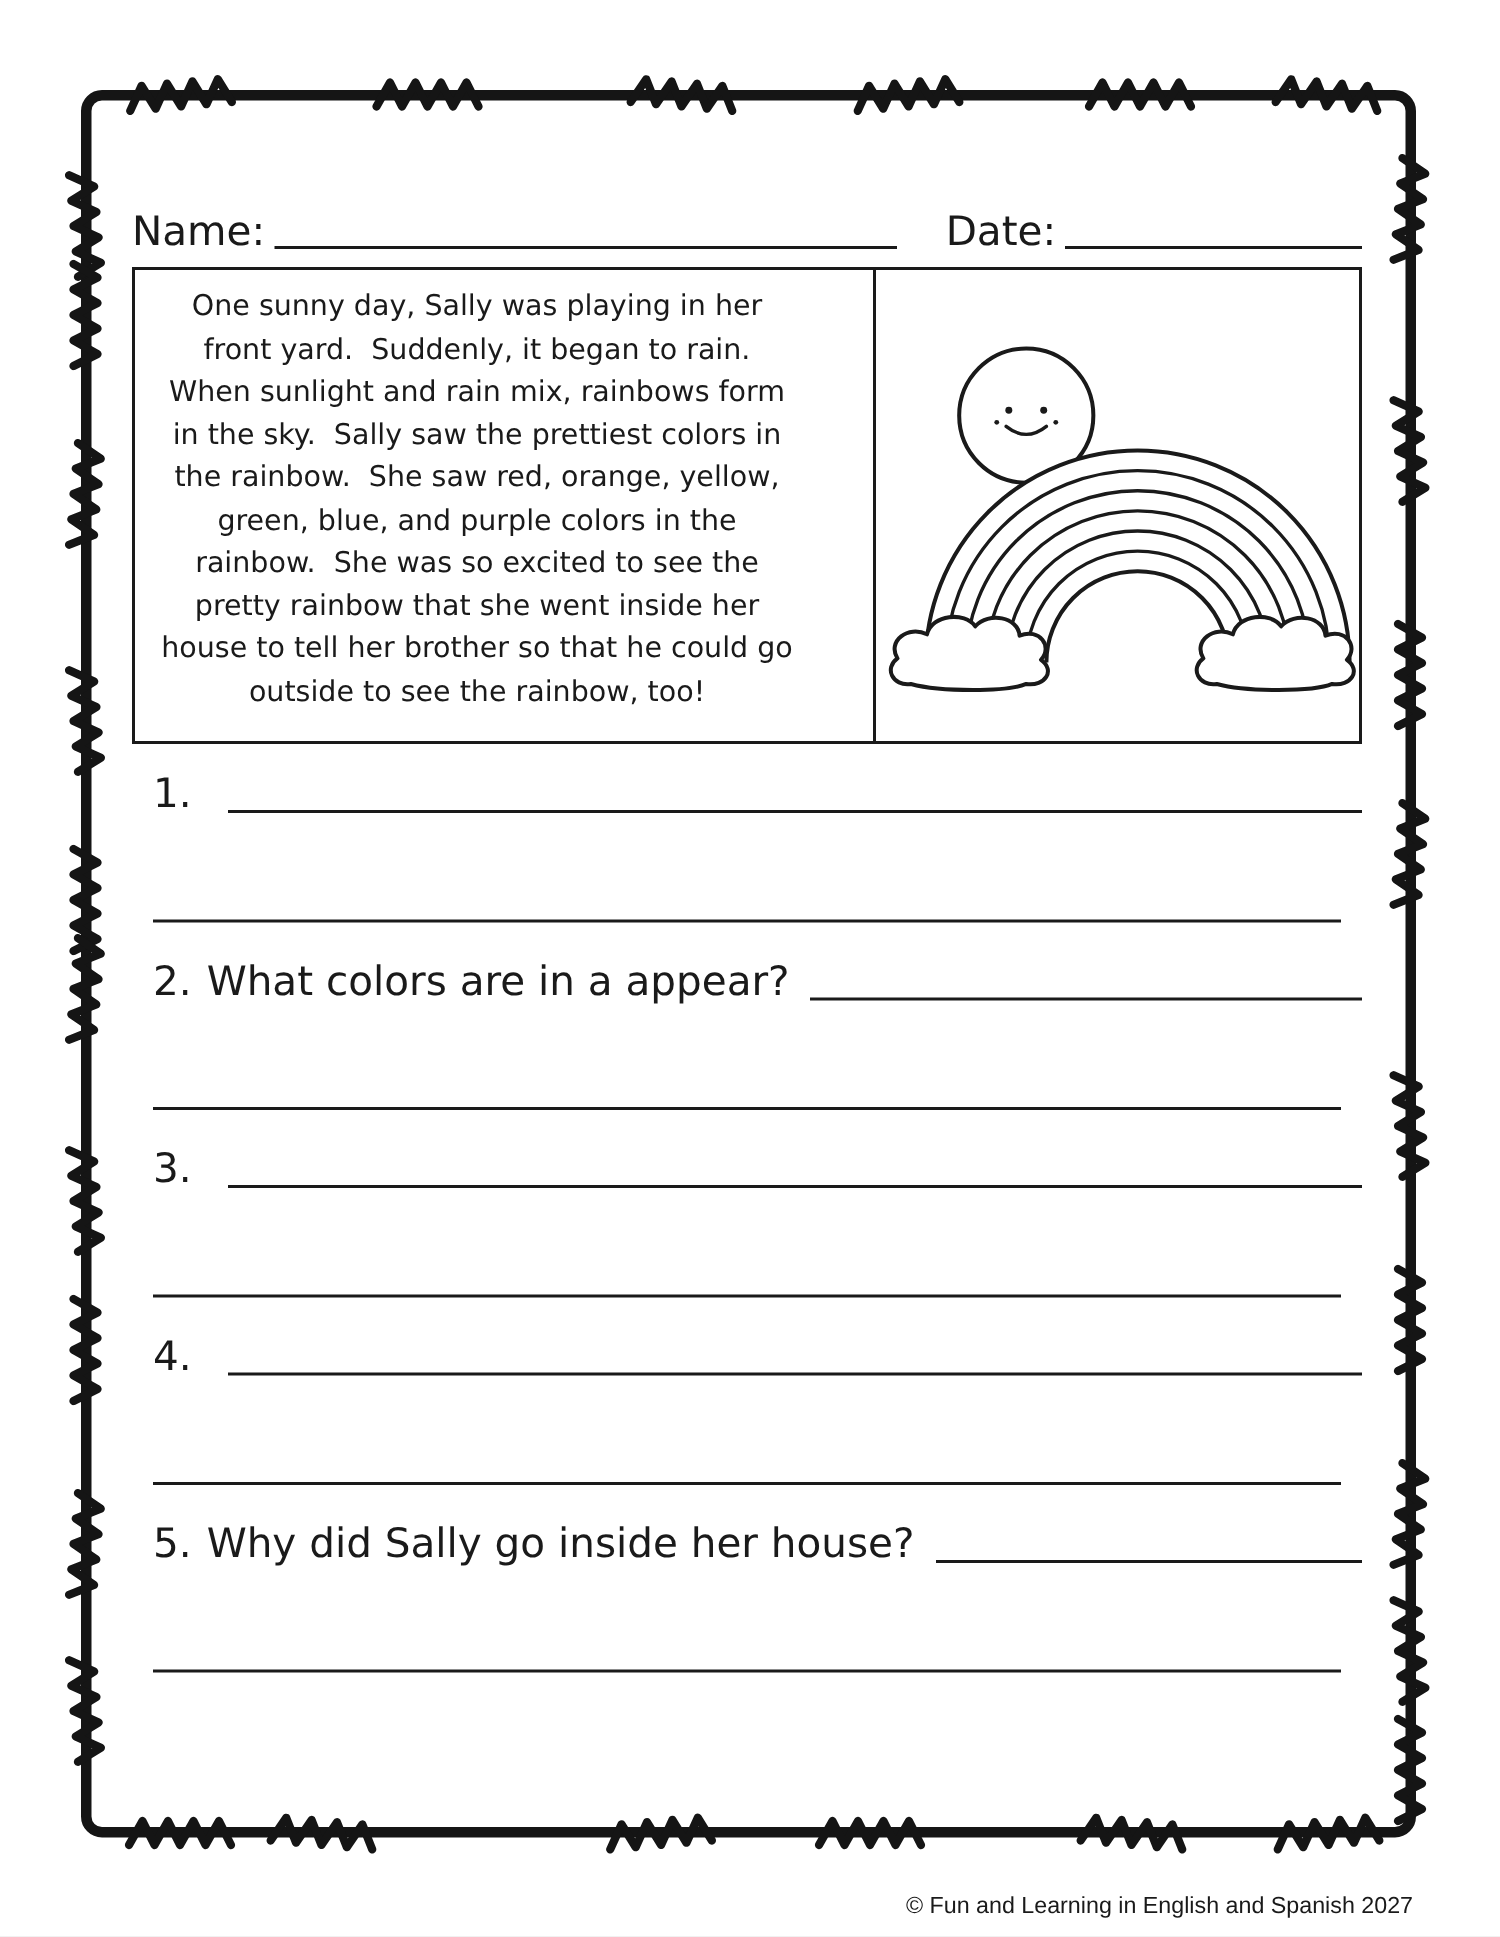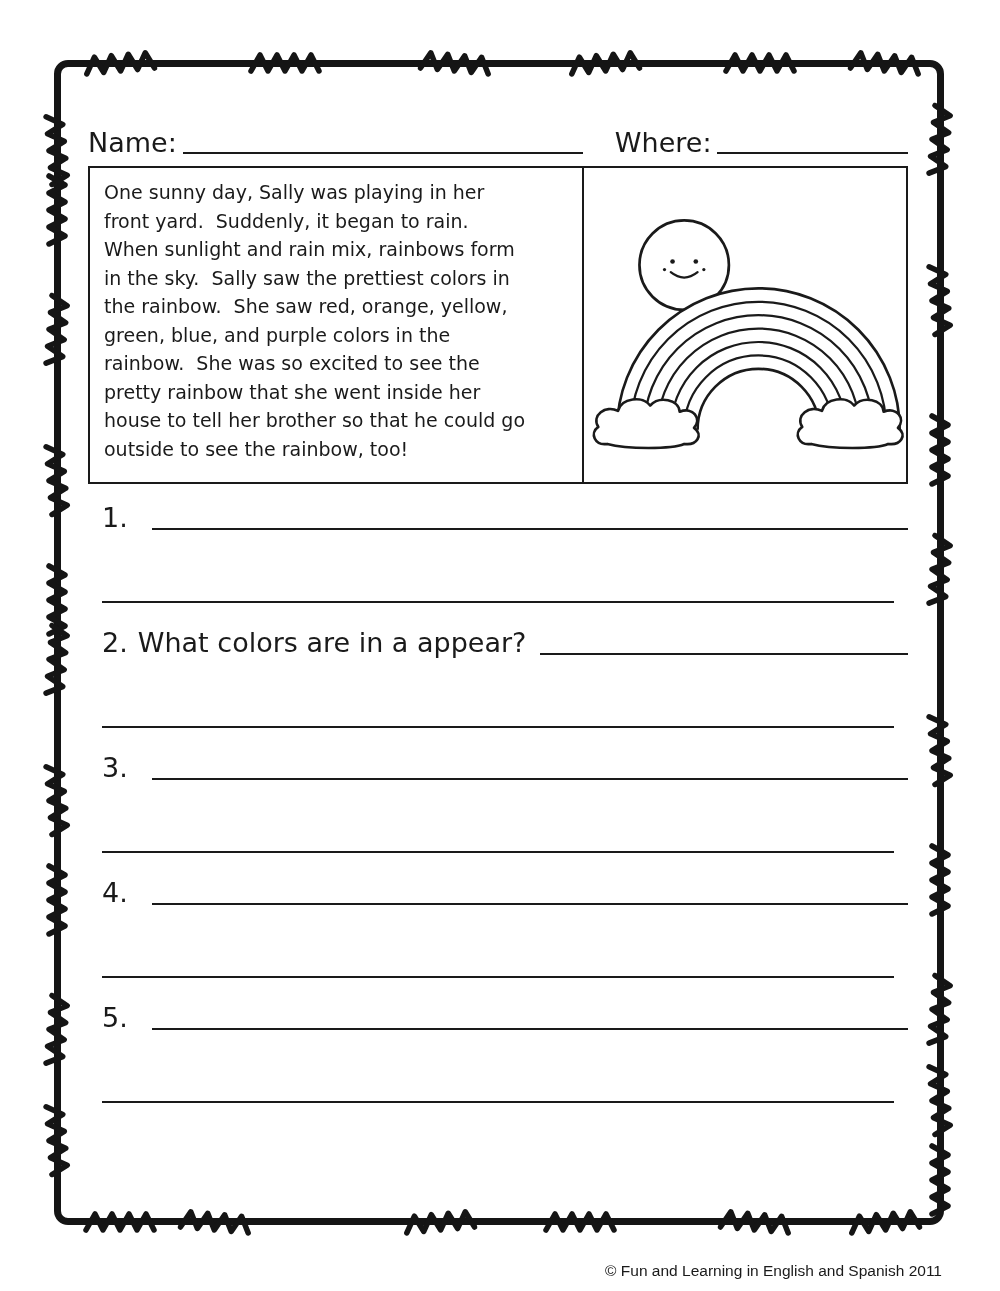--- a/index.html
+++ b/index.html
@@ -8,21 +8,21 @@
     background:#ffffff; font-family:"DejaVu Sans", sans-serif; color:#1a1a1a;
     overflow:hidden;
   }
   .border-frame {
     position:absolute; left:54px; top:60px; width:890px; height:1165px;
     box-sizing:border-box; border:7px solid #151515; border-radius:14px;
   }
   .scribble { position:absolute; width:74px; height:26px; pointer-events:none; }
   .scribble svg { display:block; }
 
-  .content { position:absolute; left:88px; top:118px; width:820px; }
+  .content { position:absolute; left:88px; top:130px; width:820px;text-align:center; }
 
   
   .name-date-row { display:flex; align-items:flex-end; font-size:27px; height:40px; }
   .blank { border-bottom:2px solid #1a1a1a; }
   .name-blank { flex:2.1; margin:0 6px 4px 6px; height:1px; }
   .date-label { margin-left:26px; }
   .date-blank { flex:1; margin:0 0 4px 6px; height:1px; }
 
   
   .title-box {
@@ -222,21 +222,21 @@
           <path d="M3,21 L12,5 L20,21 L29,5 L37,21 L46,5 L54,21 L63,5 L71,21" fill="none" stroke="#151515" stroke-width="5.5" stroke-linecap="round" stroke-linejoin="round"></path>
         </svg>
       </div>
     </div>
 
   <div class="content">
 
     <div class="name-date-row">
       <span>Name:</span>
       <div class="blank name-blank"></div>
-      <span class="date-label">Where:</span>
+      <span class="date-label">Date:</span>
       <div class="blank date-blank"></div>
     </div>
 
 
     <div class="passage-box">
       <div class="passage-text">One sunny day, Sally was playing in her front yard.  Suddenly, it began to rain.  When sunlight and rain mix, rainbows form in the sky.  Sally saw the prettiest colors in the rainbow.  She saw red, orange, yellow, green, blue, and purple colors in the rainbow.  She was so excited to see the pretty rainbow that she went inside her house to tell her brother so that he could go outside to see the rainbow, too!</div>
       <div class="passage-image">
         <svg width="322" height="292" viewBox="0 0 360 310" role="img" aria-label="Smiling sun behind an outlined rainbow with a cloud at each end">
 
           <circle cx="112" cy="88" r="50" fill="#ffffff" stroke="#1a1a1a" stroke-width="3"></circle>
@@ -297,22 +297,23 @@
         <div class="q-line">
           <span class="q-number">4.</span>
           <span class="blank q-blank"></span>
         </div>
         <div class="blank answer-line"></div>
       </div>
 
       <div class="question">
         <div class="q-line">
           <span class="q-number">5.</span>
+          <span class="q-text">Why did Sally go inside her house?</span>
           <span class="blank q-blank"></span>
         </div>
         <div class="blank answer-line"></div>
       </div>
 
     </div>
   </div>
 
-  <div class="footer">© Fun and Learning in English and Spanish 2011</div>
+  <div class="footer">© Fun and Learning in English and Spanish 2027</div>
 </div>
 
 </body></html>

